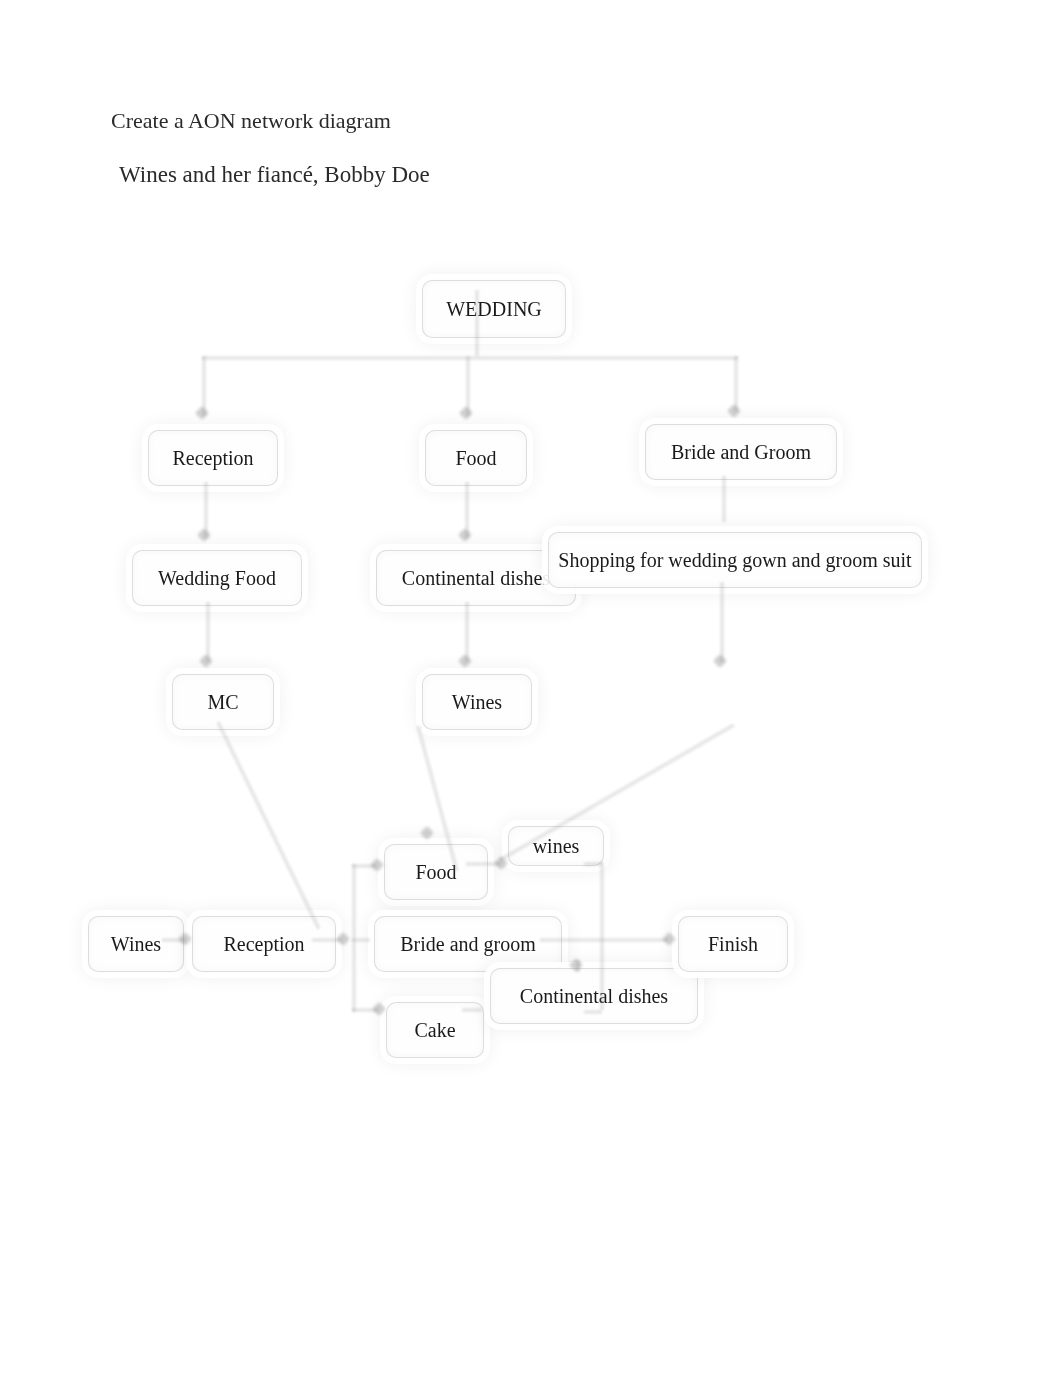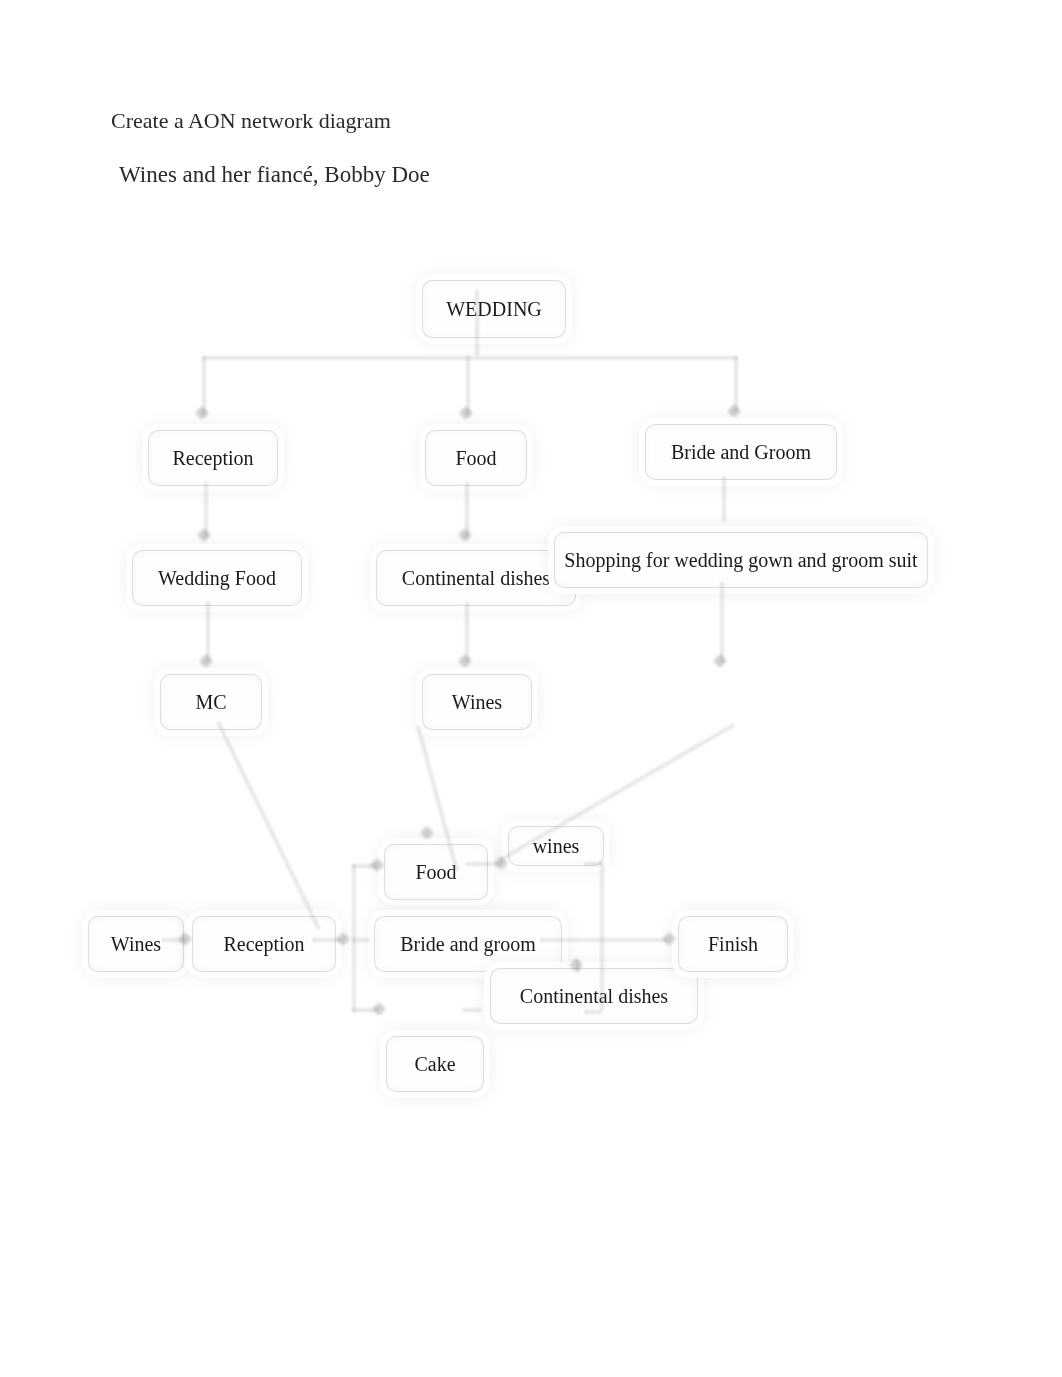--- a/index.html
+++ b/index.html
@@ -97,25 +97,25 @@
   <div class="node" style="left:645px; top:424px; width:158px; height:34px;">
     <span>Bride and Groom</span>
   </div>
 
   <div class="node" style="left:132px; top:550px; width:136px; height:34px;">
     <span>Wedding Food</span>
   </div>
   <div class="node" style="left:376px; top:550px; width:166px; height:34px;">
     <span>Continental dishes</span>
   </div>
-  <div class="node" style="left:548px; top:532px; width:340px; height:34px;margin-left:6px;">
+  <div class="node" style="left:548px; top:532px; width:340px; height:34px;">
     <span>Shopping for wedding gown and groom suit</span>
   </div>
 
-  <div class="node" style="left:160px; top:674px; width:68px; height:34px;">
+  <div class="node" style="left:172px; top:674px; width:68px; height:34px;">
     <span>MC</span>
   </div>
   <div class="node" style="left:422px; top:674px; width:76px; height:34px;">
     <span>Wines</span>
   </div>
 
   <div class="node" style="left:88px; top:916px; width:62px; height:34px;">
     <span>Wines</span>
   </div>
   <div class="node" style="left:192px; top:916px; width:110px; height:34px;">
@@ -123,21 +123,21 @@
   </div>
   <div class="node" style="left:384px; top:844px; width:70px; height:34px;">
     <span>Food</span>
   </div>
   <div class="node" style="left:508px; top:826px; width:66px; height:26px; padding:6px 14px;">
     <span>wines</span>
   </div>
   <div class="node" style="left:374px; top:916px; width:154px; height:34px;">
     <span>Bride and groom</span>
   </div>
-  <div class="node" style="left:386px; top:1036px; width:64px; height:34px;">
+  <div class="node" style="left:386px; top:1002px; width:64px; height:34px;">
     <span>Cake</span>
   </div>
   <div class="node" style="left:490px; top:968px; width:174px; height:34px;">
     <span>Continental dishes</span>
   </div>
   <div class="node" style="left:678px; top:916px; width:76px; height:34px;">
     <span>Finish</span>
   </div>
 
   <div class="vline" style="left:475px; top:290px; height:66px;"></div>

